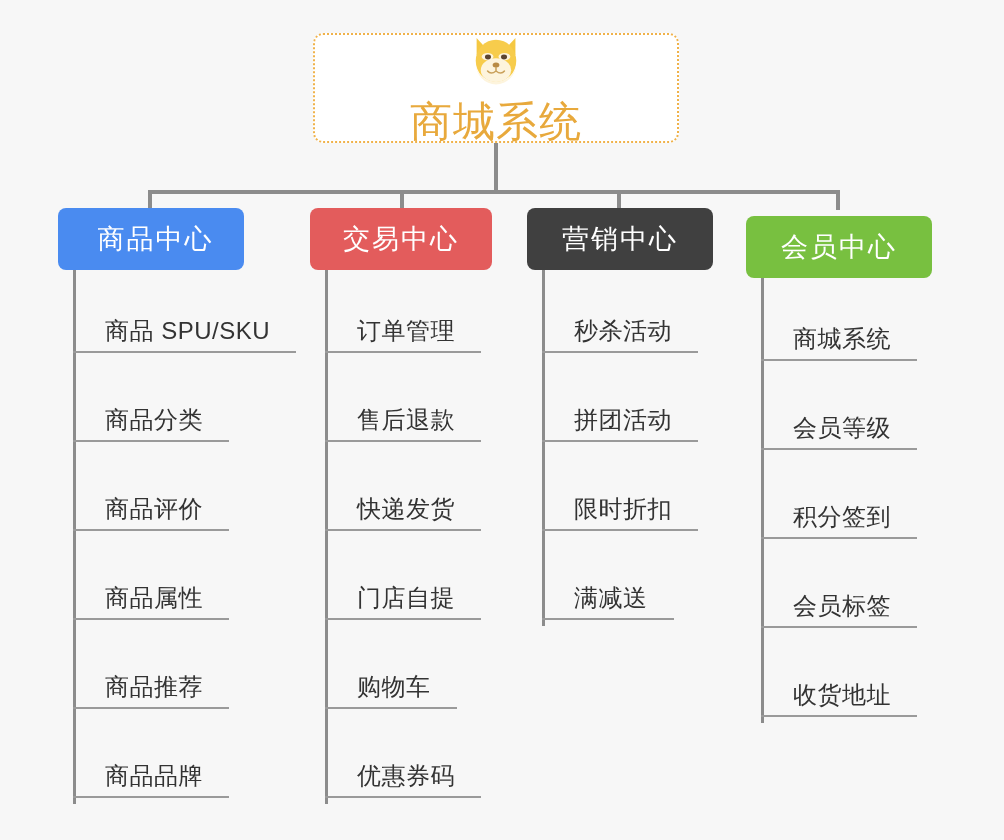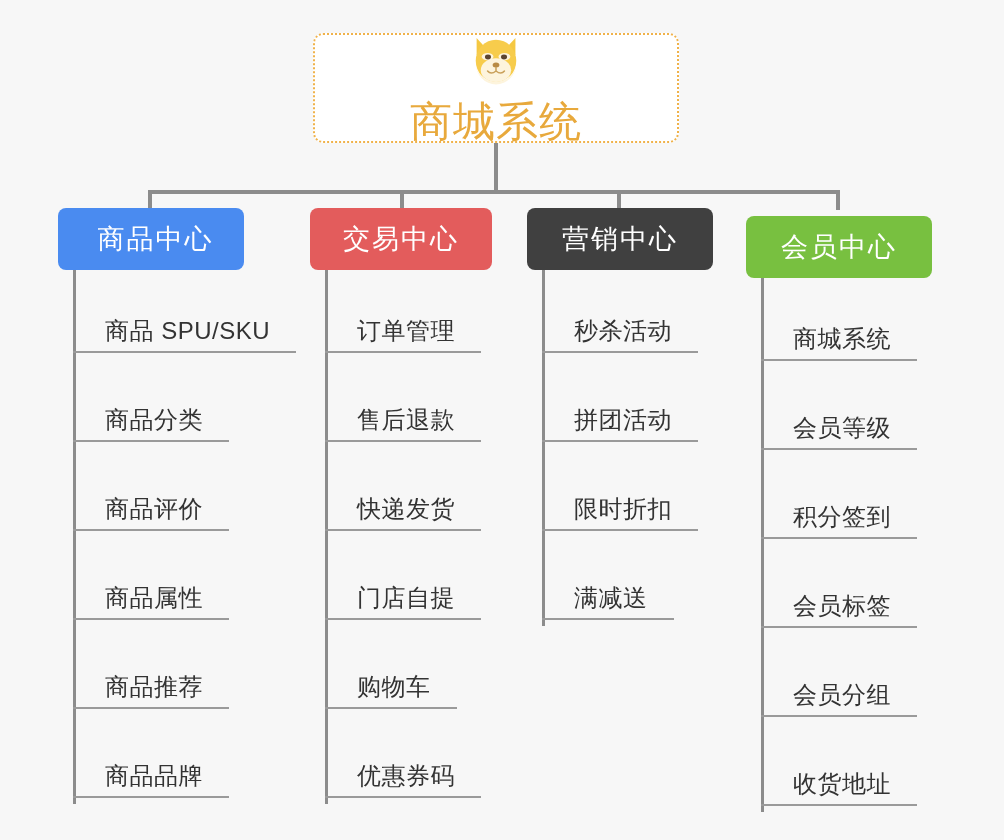--- a/index.html
+++ b/index.html
@@ -249,21 +249,18 @@
       <li class="leaf-item">
           <span class="leaf-label">会员等级</span>
         </li>
       <li class="leaf-item">
           <span class="leaf-label">积分签到</span>
         </li>
       <li class="leaf-item">
           <span class="leaf-label">会员标签</span>
         </li>
       <li class="leaf-item">
-          <span class="leaf-label">会员分组</span>
-        </li>
-      <li class="leaf-item">
           <span class="leaf-label">收货地址</span>
         </li>
     </ul>
   </div>
 
 </div>
 
 </body></html>

